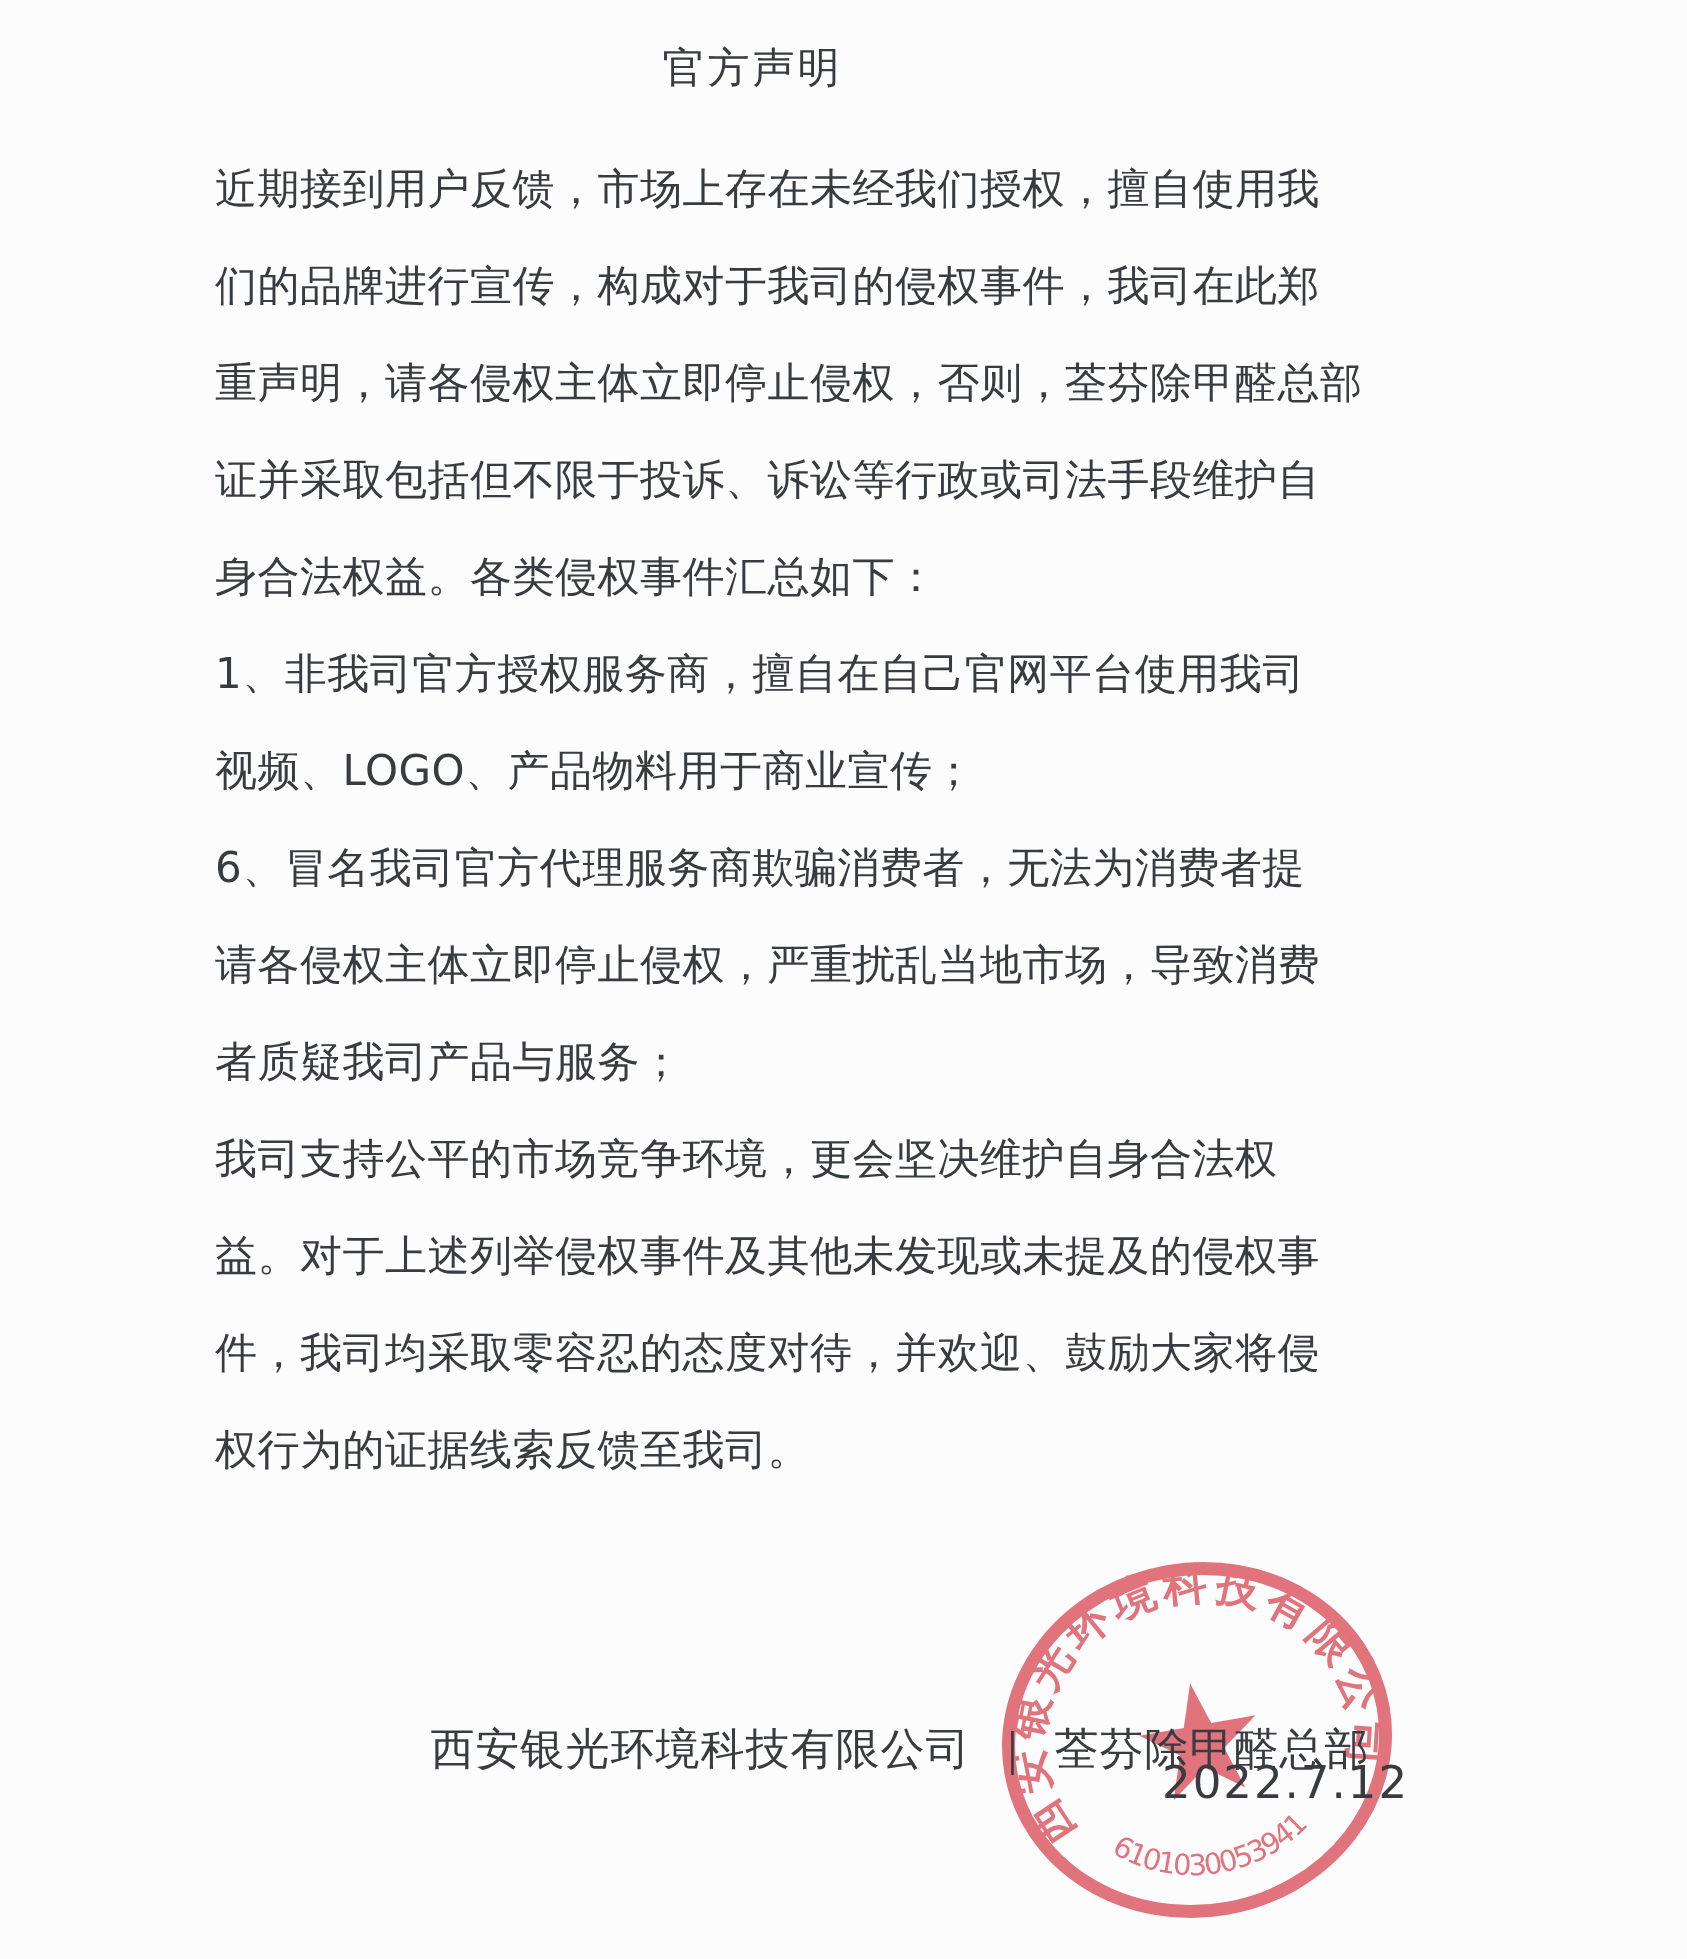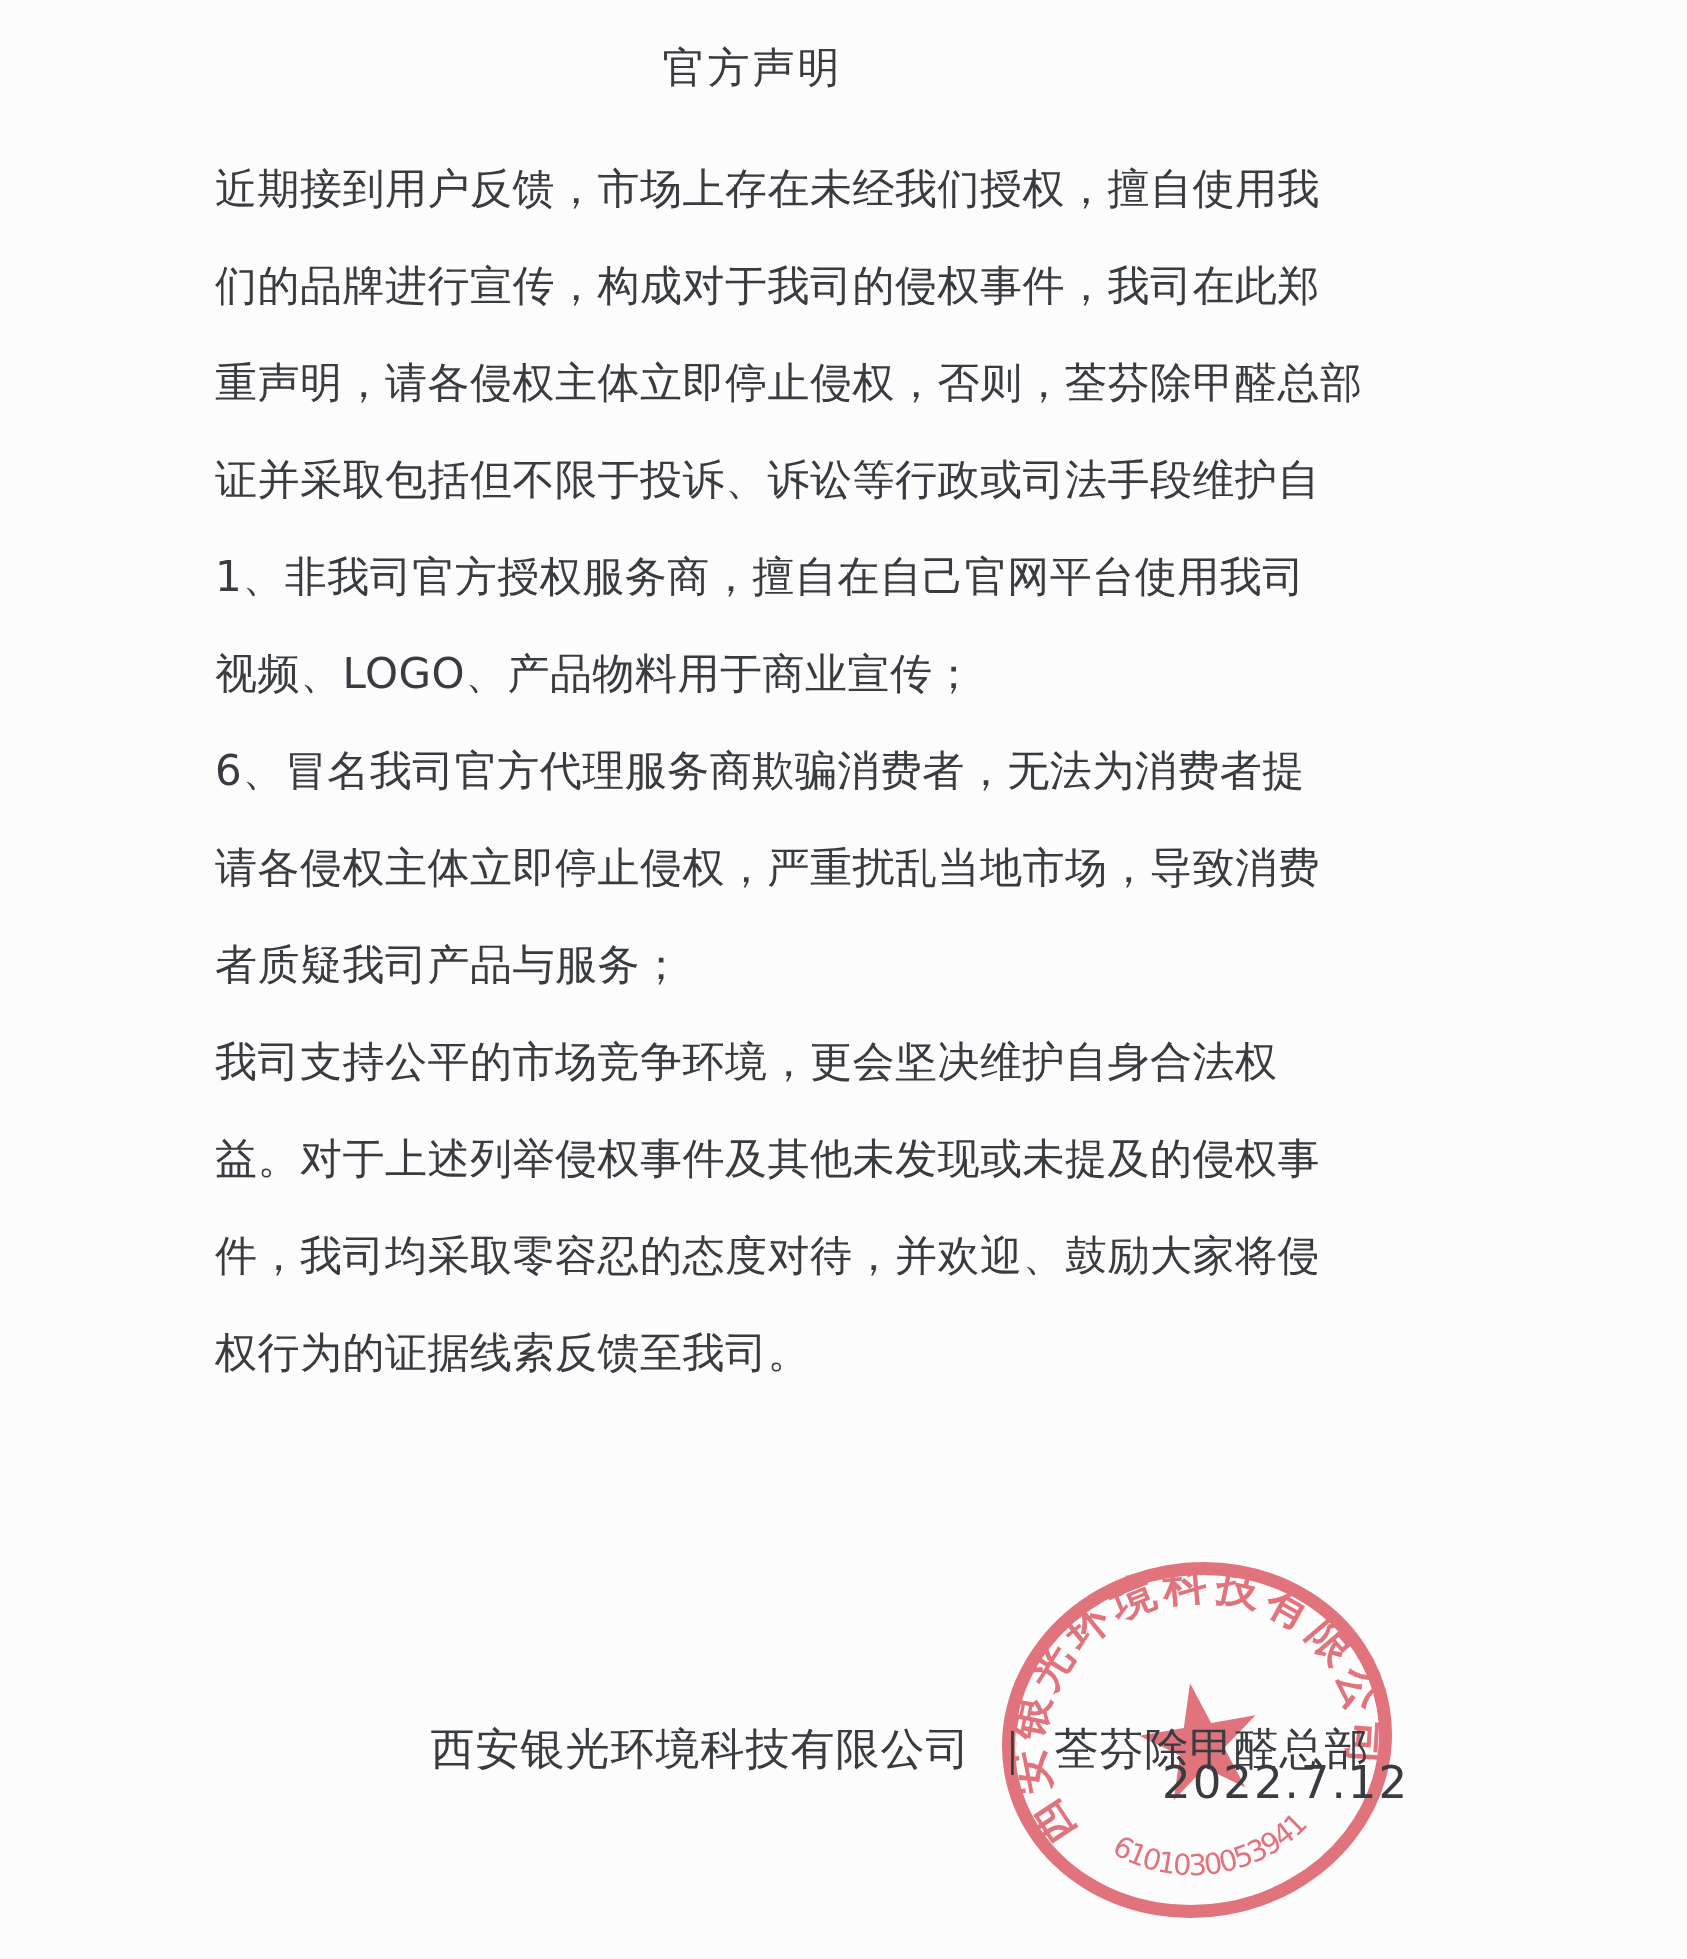--- a/index.html
+++ b/index.html
@@ -74,20 +74,21 @@
 
 <div class="page">
 
   <div class="title">官方声明</div>
 
   <div class="body-text">
       <div class="line">近期接到用户反馈，市场上存在未经我们授权，擅自使用我</div>
       <div class="line">们的品牌进行宣传，构成对于我司的侵权事件，我司在此郑</div>
       <div class="line">重声明，请各侵权主体立即停止侵权，否则，荃芬除甲醛总部</div>
       <div class="line">证并采取包括但不限于投诉、诉讼等行政或司法手段维护自</div>
+      <div class="line">身合法权益。各类侵权事件汇总如下：</div>
       <div class="line">1、非我司官方授权服务商，擅自在自己官网平台使用我司</div>
       <div class="line">视频、LOGO、产品物料用于商业宣传；</div>
       <div class="line">6、冒名我司官方代理服务商欺骗消费者，无法为消费者提</div>
       <div class="line">请各侵权主体立即停止侵权，严重扰乱当地市场，导致消费</div>
       <div class="line">者质疑我司产品与服务；</div>
       <div class="line">我司支持公平的市场竞争环境，更会坚决维护自身合法权</div>
       <div class="line">益。对于上述列举侵权事件及其他未发现或未提及的侵权事</div>
       <div class="line">件，我司均采取零容忍的态度对待，并欢迎、鼓励大家将侵</div>
       <div class="line">权行为的证据线索反馈至我司。</div>
     </div>

